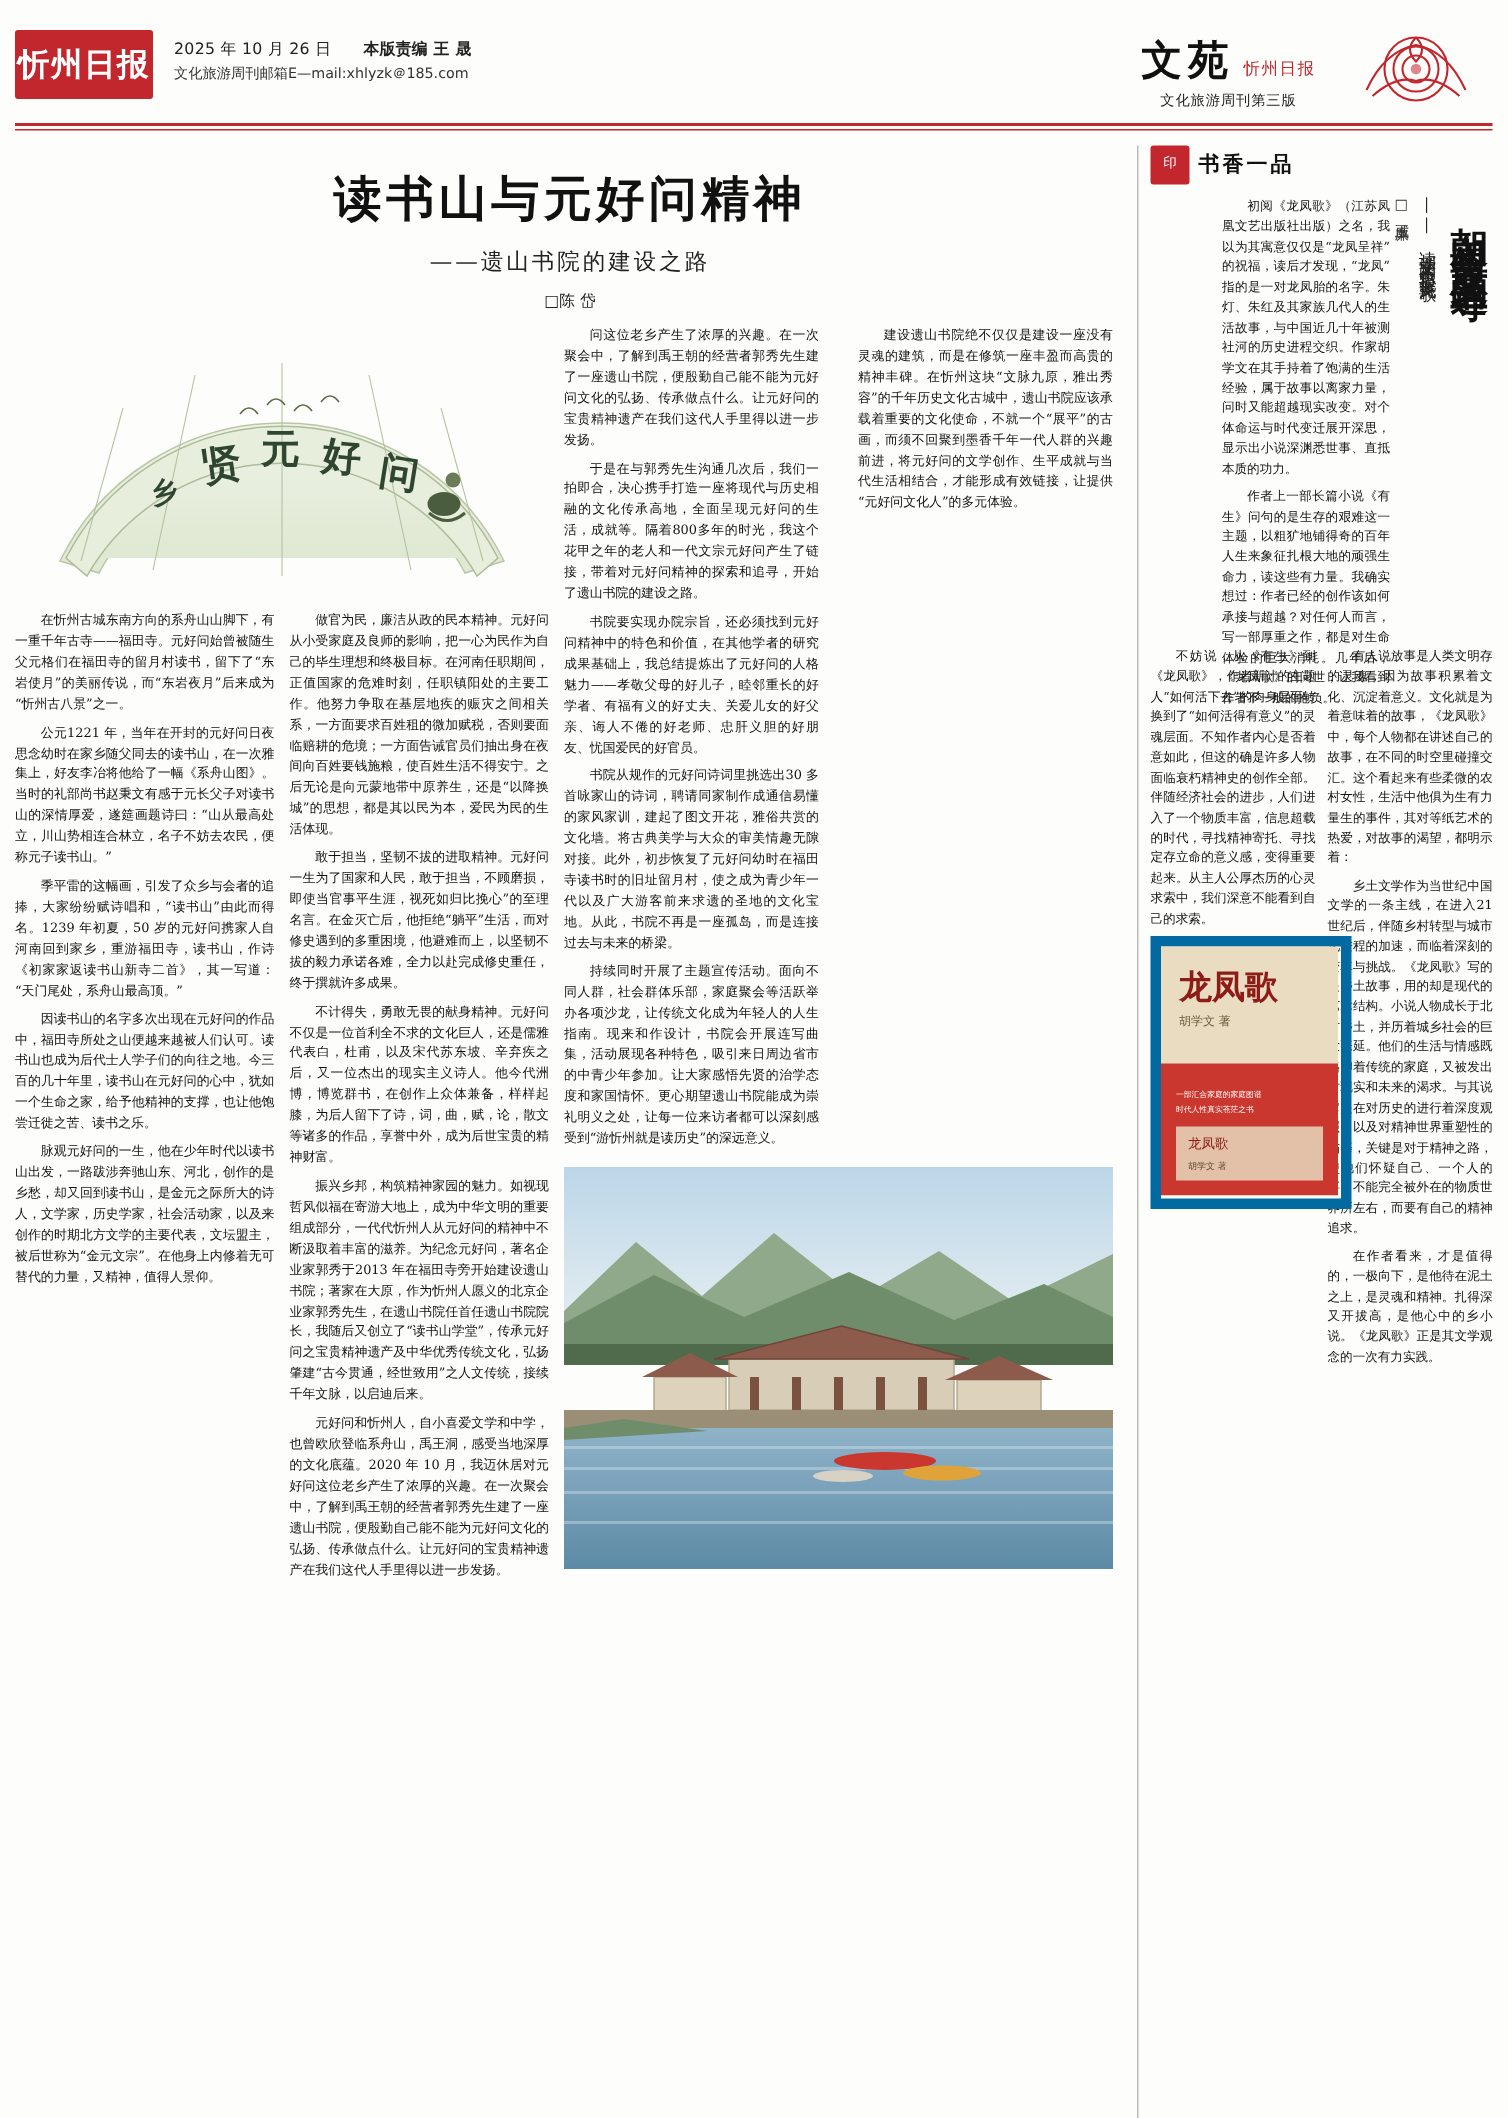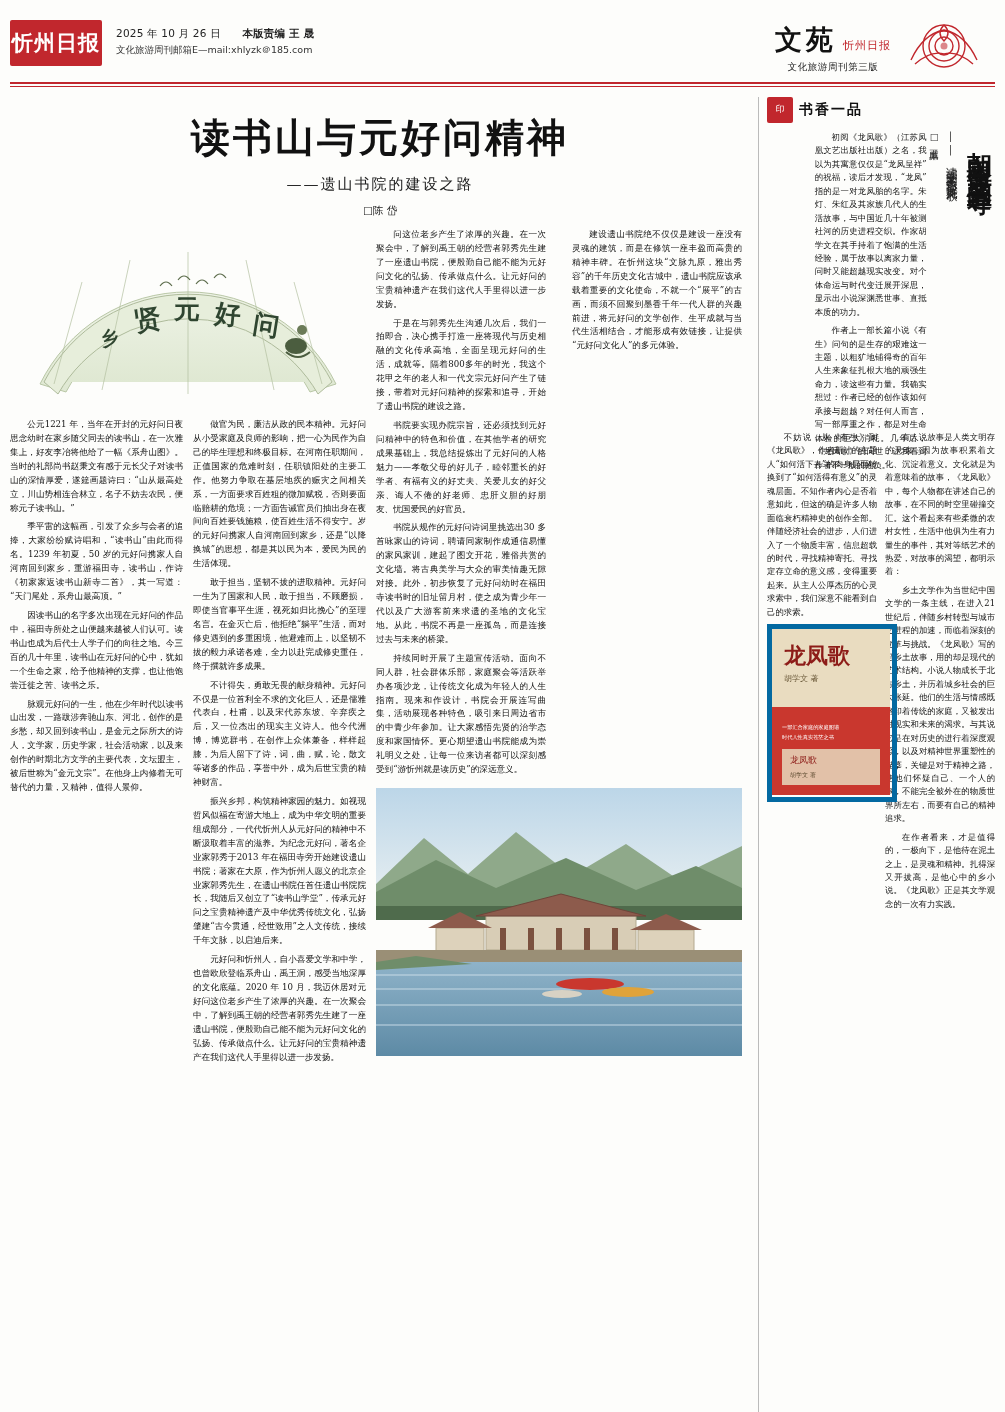--- a/index.html
+++ b/index.html
@@ -40,21 +40,21 @@
     color:#222;
     font-family:"DejaVu Sans","Liberation Sans",sans-serif;
   }
   .mast-meta .line1{font-size:10.5px;letter-spacing:.2px;}
   .mast-meta .line1 b{font-weight:bold;margin-left:18px;}
   .mast-meta .line2{font-size:9.5px;color:#333;}
   .mast-right{
     margin-left:auto;
     display:flex;
     align-items:flex-start;
-    gap:10px;
+    gap:24px;
     padding-right:4px;
   }
   .mast-right .titleblock{text-align:center;padding-top:2px;}
   .mast-right .bigtitle{
     font-size:27px;font-weight:bold;color:#111;letter-spacing:4px;
     font-family:"DejaVu Serif",serif;
   }
   .mast-right .sub{
     font-size:9.5px;color:#222;letter-spacing:.6px;margin-top:3px;
     font-family:"DejaVu Sans","Liberation Sans",sans-serif;
@@ -81,21 +81,21 @@
   .left-zone{width:748px;position:relative;}
   .divider-v{width:1px;background:#bbb;margin:0 8px;}
   .right-zone{width:228px;position:relative;}
 
   
   .headline{
     text-align:center;
     margin:14px 0 0 0;
   }
   .headline h1{
-    font-size:39px;
+    font-size:32px;
     margin:0;
     letter-spacing:3px;
     font-weight:bold;
     font-family:"DejaVu Serif",serif;
   }
   .headline .sub{
     font-size:15px;margin-top:10px;letter-spacing:2px;color:#222;
   }
   .byline{
     text-align:center;font-size:10.5px;margin-top:10px;color:#222;
@@ -169,21 +169,21 @@
     font-size:8.4px;line-height:1.6;text-align:justify;
     font-family:"DejaVu Serif","Liberation Serif",serif;
   }
   .rtext p{margin:0 0 5px 0;text-indent:2em;}
   .rcols{display:flex;gap:8px;}
   .rcol{width:110px;}
 
   
   .bookcover{
     width:120px;height:168px;margin:4px auto 6px auto;
-    position:relative;border:5px solid #0369a1;
+    position:relative;border:7px solid #0369a1;
   }
   .hr-red{border-top:2px solid #c1272d;margin:8px 0 6px 0;}
 </style>
 </head>
 <body>
 
 <div class="page">
 
   <div class="masthead">
     <div class="mast-logo">忻州日报</div>
@@ -270,27 +270,28 @@
               <g stroke="#5b6b4a" stroke-width="1.1" fill="none">
                 <path d="M150 52 q6-8 12 0"></path>
                   <path d="M168 46 q6-8 12 0"></path>
                 <path d="M186 50 q6-8 12 0"></path>
                   <path d="M204 44 q6-8 12 0"></path>
               </g>
             </svg>
           </div>
           <div style="display:flex;gap:10px;">
             <div style="width:173px;">
+              <p>在忻州古城东南方向的系舟山山脚下，有一重千年古寺——福田寺。元好问始曾被随生父元格们在福田寺的留月村读书，留下了“东岩使月”的美丽传说，而“东岩夜月”后来成为“忻州古八景”之一。</p>
               <p>公元1221 年，当年在开封的元好问日夜思念幼时在家乡随父同去的读书山，在一次雅集上，好友李冶将他给了一幅《系舟山图》。当时的礼部尚书赵秉文有感于元长父子对读书山的深情厚爱，遂筵画题诗曰：“山从最高处立，川山势相连合林立，名子不妨去农民，便称元子读书山。”</p>
               <p>季平雷的这幅画，引发了众乡与会者的追捧，大家纷纷赋诗唱和，“读书山”由此而得名。1239 年初夏，50 岁的元好问携家人自河南回到家乡，重游福田寺，读书山，作诗《初家家返读书山新寺二首》，其一写道：“天门尾处，系舟山最高顶。”</p>
               <p>因读书山的名字多次出现在元好问的作品中，福田寺所处之山便越来越被人们认可。读书山也成为后代士人学子们的向往之地。今三百的几十年里，读书山在元好问的心中，犹如一个生命之家，给予他精神的支撑，也让他饱尝迁徙之苦、读书之乐。</p>
               <p>脉观元好问的一生，他在少年时代以读书山出发，一路跋涉奔驰山东、河北，创作的是乡愁，却又回到读书山，是金元之际所大的诗人，文学家，历史学家，社会活动家，以及来创作的时期北方文学的主要代表，文坛盟主，被后世称为“金元文宗”。在他身上内修着无可替代的力量，又精神，值得人景仰。</p>
             </div>
             <div style="width:173px;">
-              <p>做官为民，廉洁从政的民本精神。元好问从小受家庭及良师的影响，把一心为民作为自己的毕生理想和终极目标。在河南任职期间，正值国家的危难时刻，任职镇阳处的主要工作。他努力争取在基层地疾的赈灾之间相关系，一方面要求百姓租的微加赋税，否则要面临赔耕的危境；一方面告诫官员们抽出身在夜间向百姓要钱施粮，使百姓生活不得安宁。岁的元好问携家人自河南回到家乡，还是“以降换城”的思想，都是其以民为本，爱民为民的生活体现。</p>
+              <p>做官为民，廉洁从政的民本精神。元好问从小受家庭及良师的影响，把一心为民作为自己的毕生理想和终极目标。在河南任职期间，正值国家的危难时刻，任职镇阳处的主要工作。他努力争取在基层地疾的赈灾之间相关系，一方面要求百姓租的微加赋税，否则要面临赔耕的危境；一方面告诫官员们抽出身在夜间向百姓要钱施粮，使百姓生活不得安宁。之后无论是向元蒙地带中原养生，还是“以降换城”的思想，都是其以民为本，爱民为民的生活体现。</p>
               <p>敢于担当，坚韧不拔的进取精神。元好问一生为了国家和人民，敢于担当，不顾磨损，即使当官事平生涯，视死如归比挽心”的至理名言。在金灭亡后，他拒绝“躺平”生活，而对修史遇到的多重困境，他避难而上，以坚韧不拔的毅力承诺各难，全力以赴完成修史重任，终于撰就许多成果。</p>
               <p>不计得失，勇敢无畏的献身精神。元好问不仅是一位首利全不求的文化巨人，还是儒雅代表白，杜甫，以及宋代苏东坡、辛弃疾之后，又一位杰出的现实主义诗人。他今代洲博，博览群书，在创作上众体兼备，样样起膝，为后人留下了诗，词，曲，赋，论，散文等诸多的作品，享誉中外，成为后世宝贵的精神财富。</p>
               <p>振兴乡邦，构筑精神家园的魅力。如视现哲风似福在寄游大地上，成为中华文明的重要组成部分，一代代忻州人从元好问的精神中不断汲取着丰富的滋养。为纪念元好问，著名企业家郭秀于2013 年在福田寺旁开始建设遗山书院；著家在大原，作为忻州人愿义的北京企业家郭秀先生，在遗山书院任首任遗山书院院长，我随后又创立了“读书山学堂”，传承元好问之宝贵精神遗产及中华优秀传统文化，弘扬肇建“古今贯通，经世致用”之人文传统，接续千年文脉，以启迪后来。</p>
               <p>元好问和忻州人，自小喜爱文学和中学，也曾欧欣登临系舟山，禹王洞，感受当地深厚的文化底蕴。2020 年 10 月，我迈休居对元好问这位老乡产生了浓厚的兴趣。在一次聚会中，了解到禹王朝的经营者郭秀先生建了一座遗山书院，便殷勤自己能不能为元好问文化的弘扬、传承做点什么。让元好问的宝贵精神遗产在我们这代人手里得以进一步发扬。</p>
               <p></p>
             </div>
           </div>
         </div>
 
         <div class="col" style="width:366px;">

